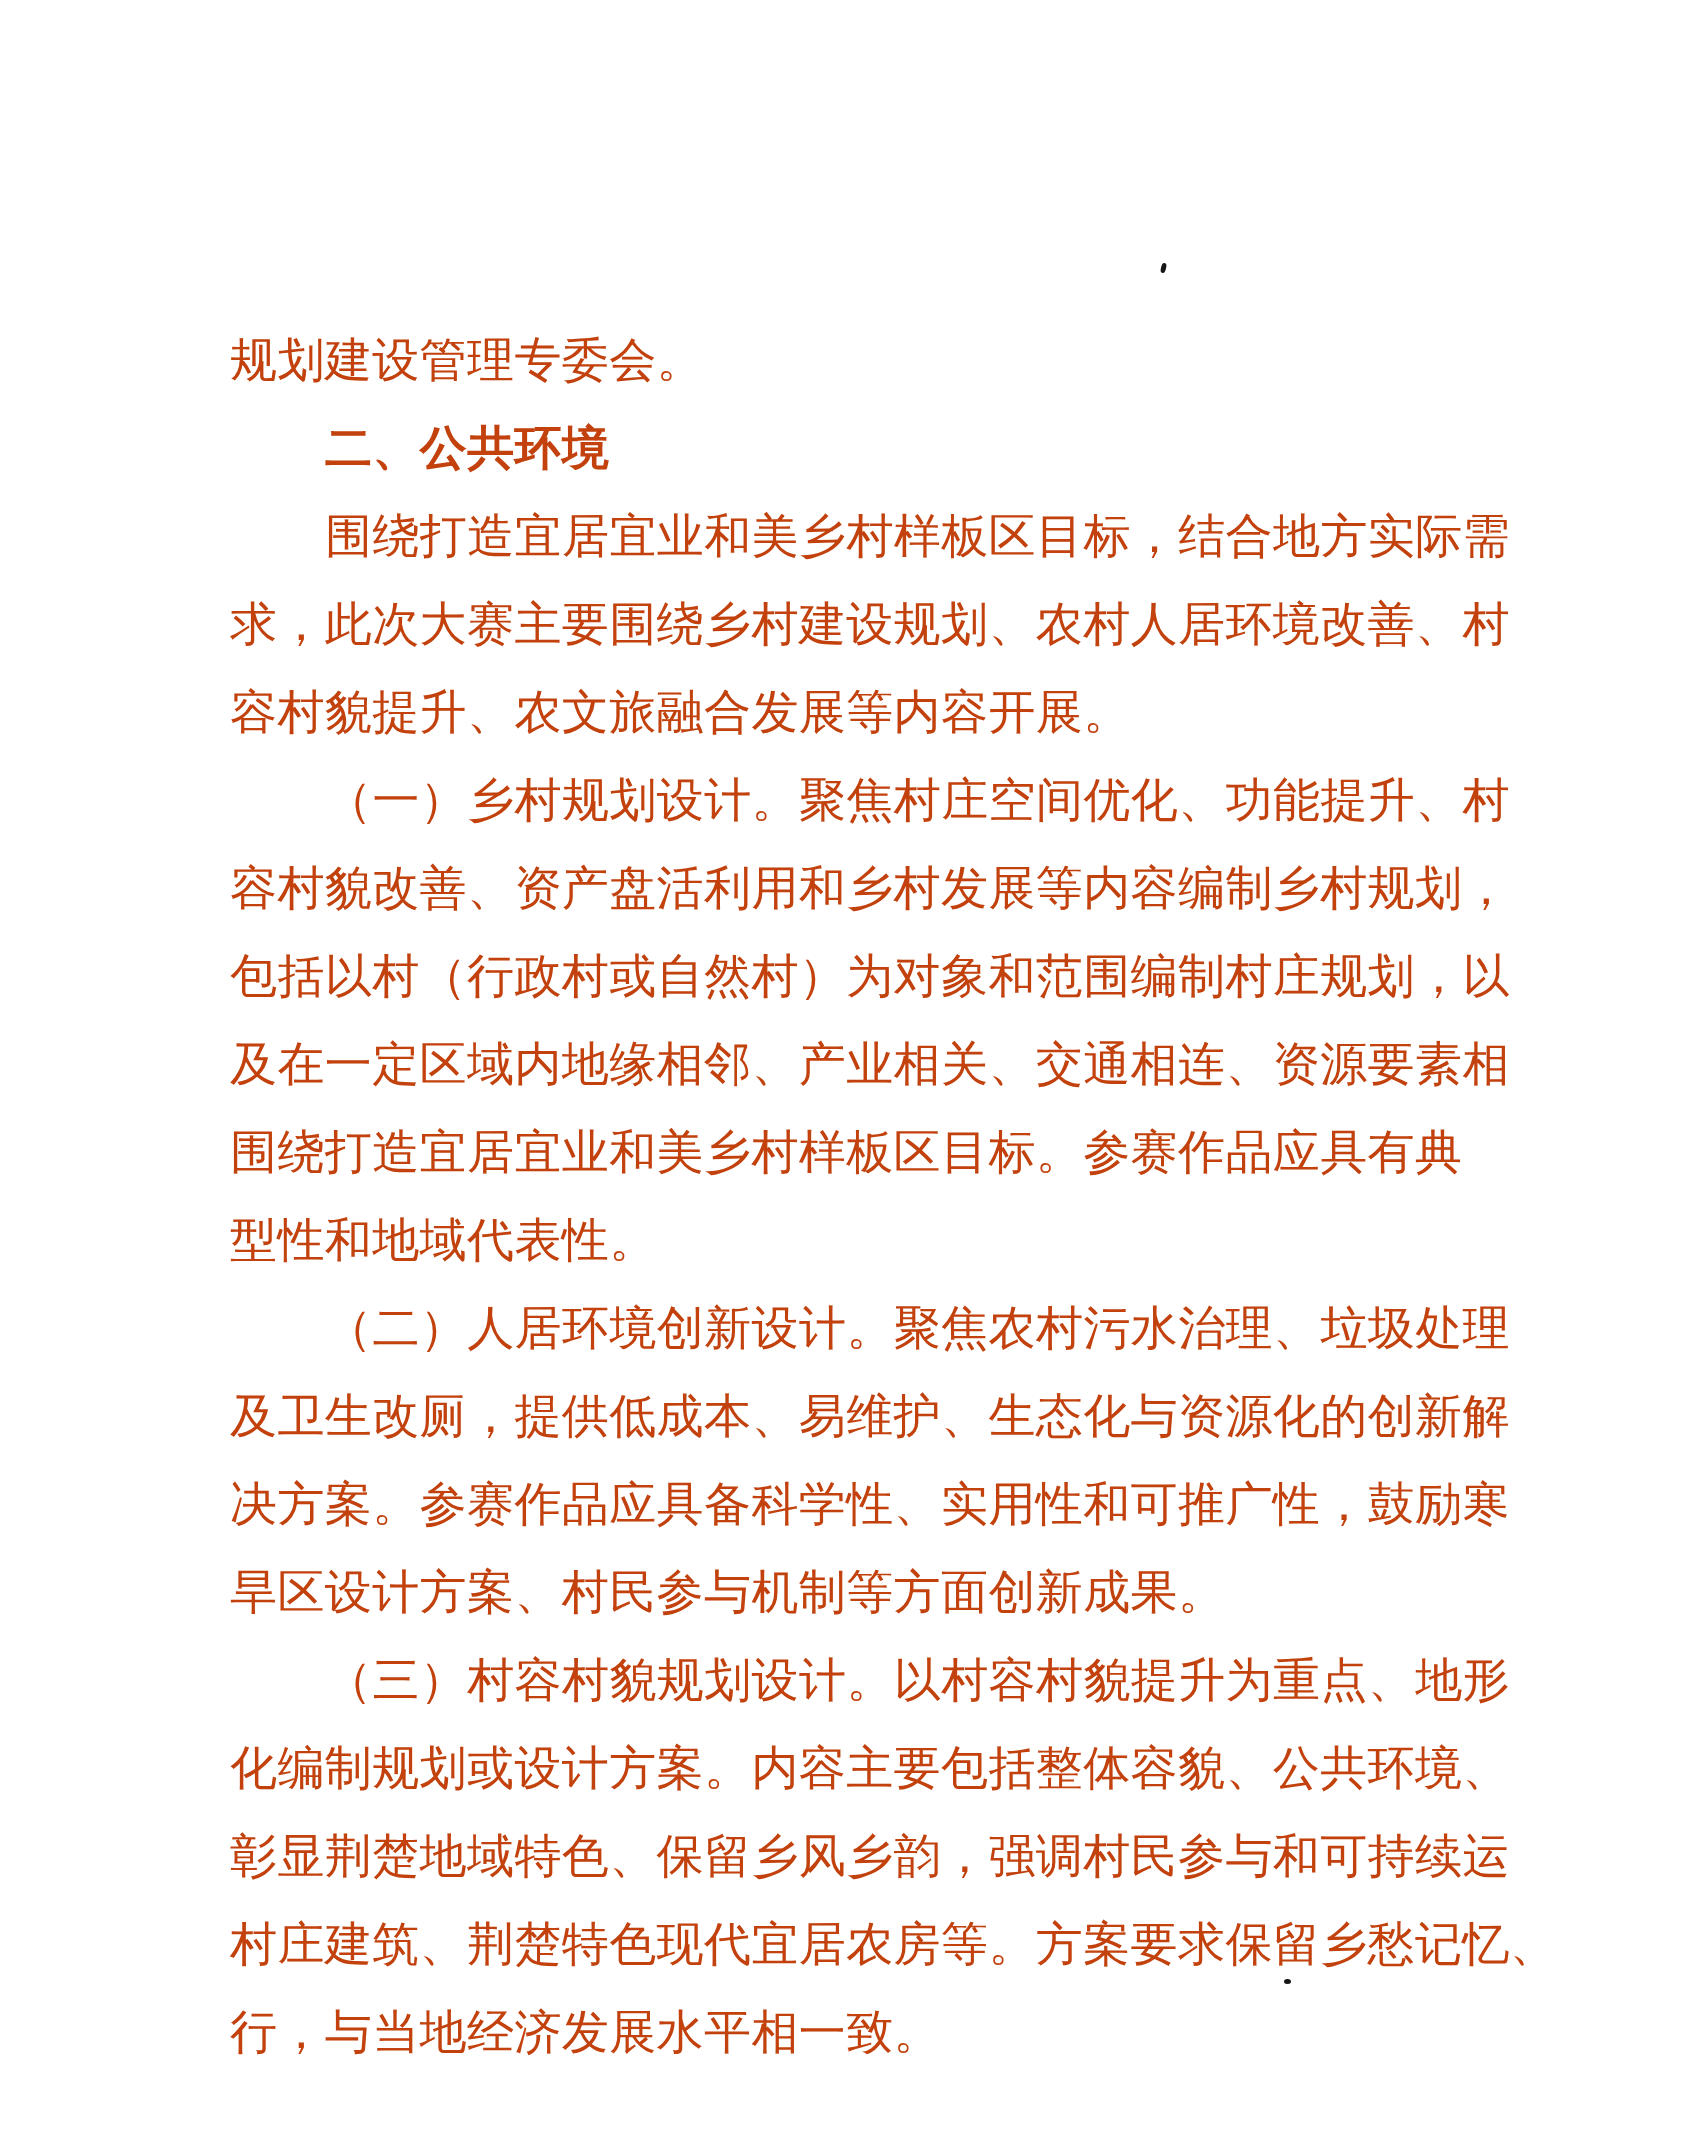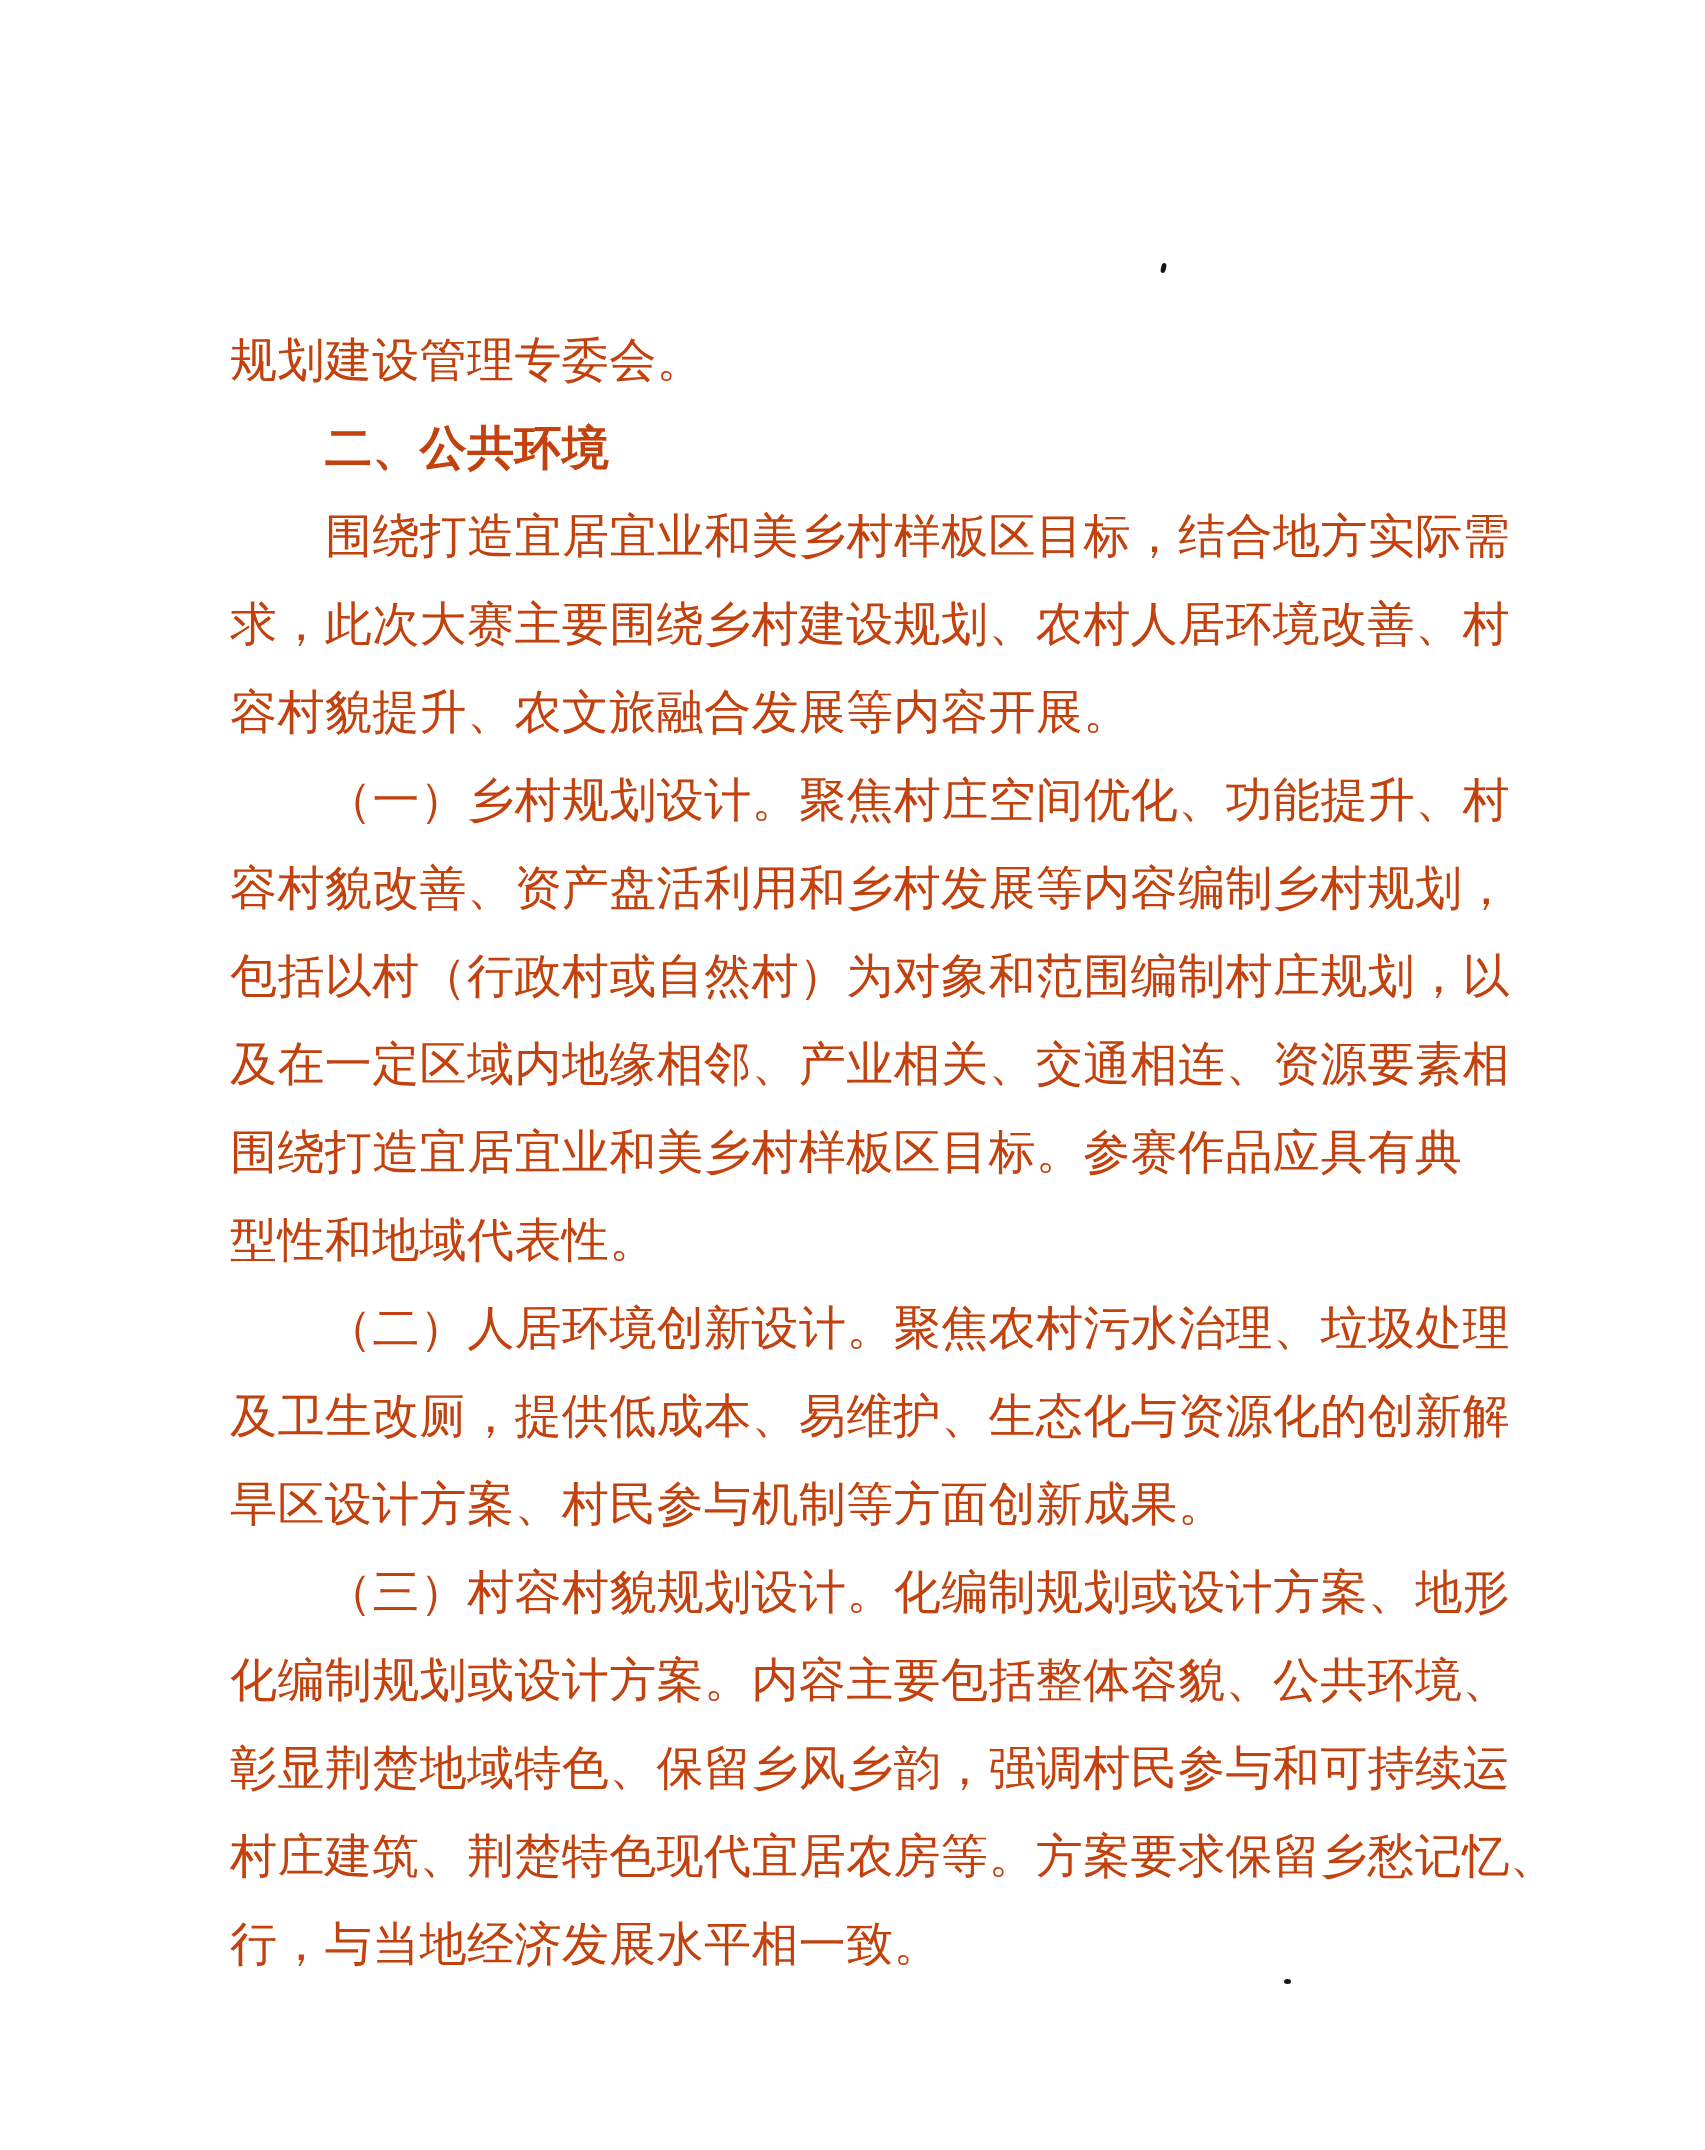--- a/index.html
+++ b/index.html
@@ -72,22 +72,23 @@
     <div class="line">求，此次大赛主要围绕乡村建设规划、农村人居环境改善、村</div>
     <div class="line">容村貌提升、农文旅融合发展等内容开展。</div>
     <div class="line indent">（一）乡村规划设计。聚焦村庄空间优化、功能提升、村</div>
     <div class="line">容村貌改善、资产盘活利用和乡村发展等内容编制乡村规划，</div>
     <div class="line">包括以村（行政村或自然村）为对象和范围编制村庄规划，以</div>
     <div class="line">及在一定区域内地缘相邻、产业相关、交通相连、资源要素相</div>
     <div class="line">围绕打造宜居宜业和美乡村样板区目标。参赛作品应具有典</div>
     <div class="line">型性和地域代表性。</div>
     <div class="line indent">（二）人居环境创新设计。聚焦农村污水治理、垃圾处理</div>
     <div class="line">及卫生改厕，提供低成本、易维护、生态化与资源化的创新解</div>
+    <div class="line">决方案。参赛作品应具备科学性、实用性和可推广性，鼓励寒</div>
     <div class="line">旱区设计方案、村民参与机制等方面创新成果。</div>
-    <div class="line indent">（三）村容村貌规划设计。化编制规划或设计方案、地形</div>
+    <div class="line indent">（三）村容村貌规划设计。以村容村貌提升为重点、地形</div>
     <div class="line">化编制规划或设计方案。内容主要包括整体容貌、公共环境、</div>
     <div class="line">彰显荆楚地域特色、保留乡风乡韵，强调村民参与和可持续运</div>
     <div class="line">村庄建筑、荆楚特色现代宜居农房等。方案要求保留乡愁记忆、</div>
     <div class="line">行，与当地经济发展水平相一致。</div>
   </div>
 
   <div class="speck speck-1"></div>
   <div class="speck speck-2"></div>
 
 </div>

